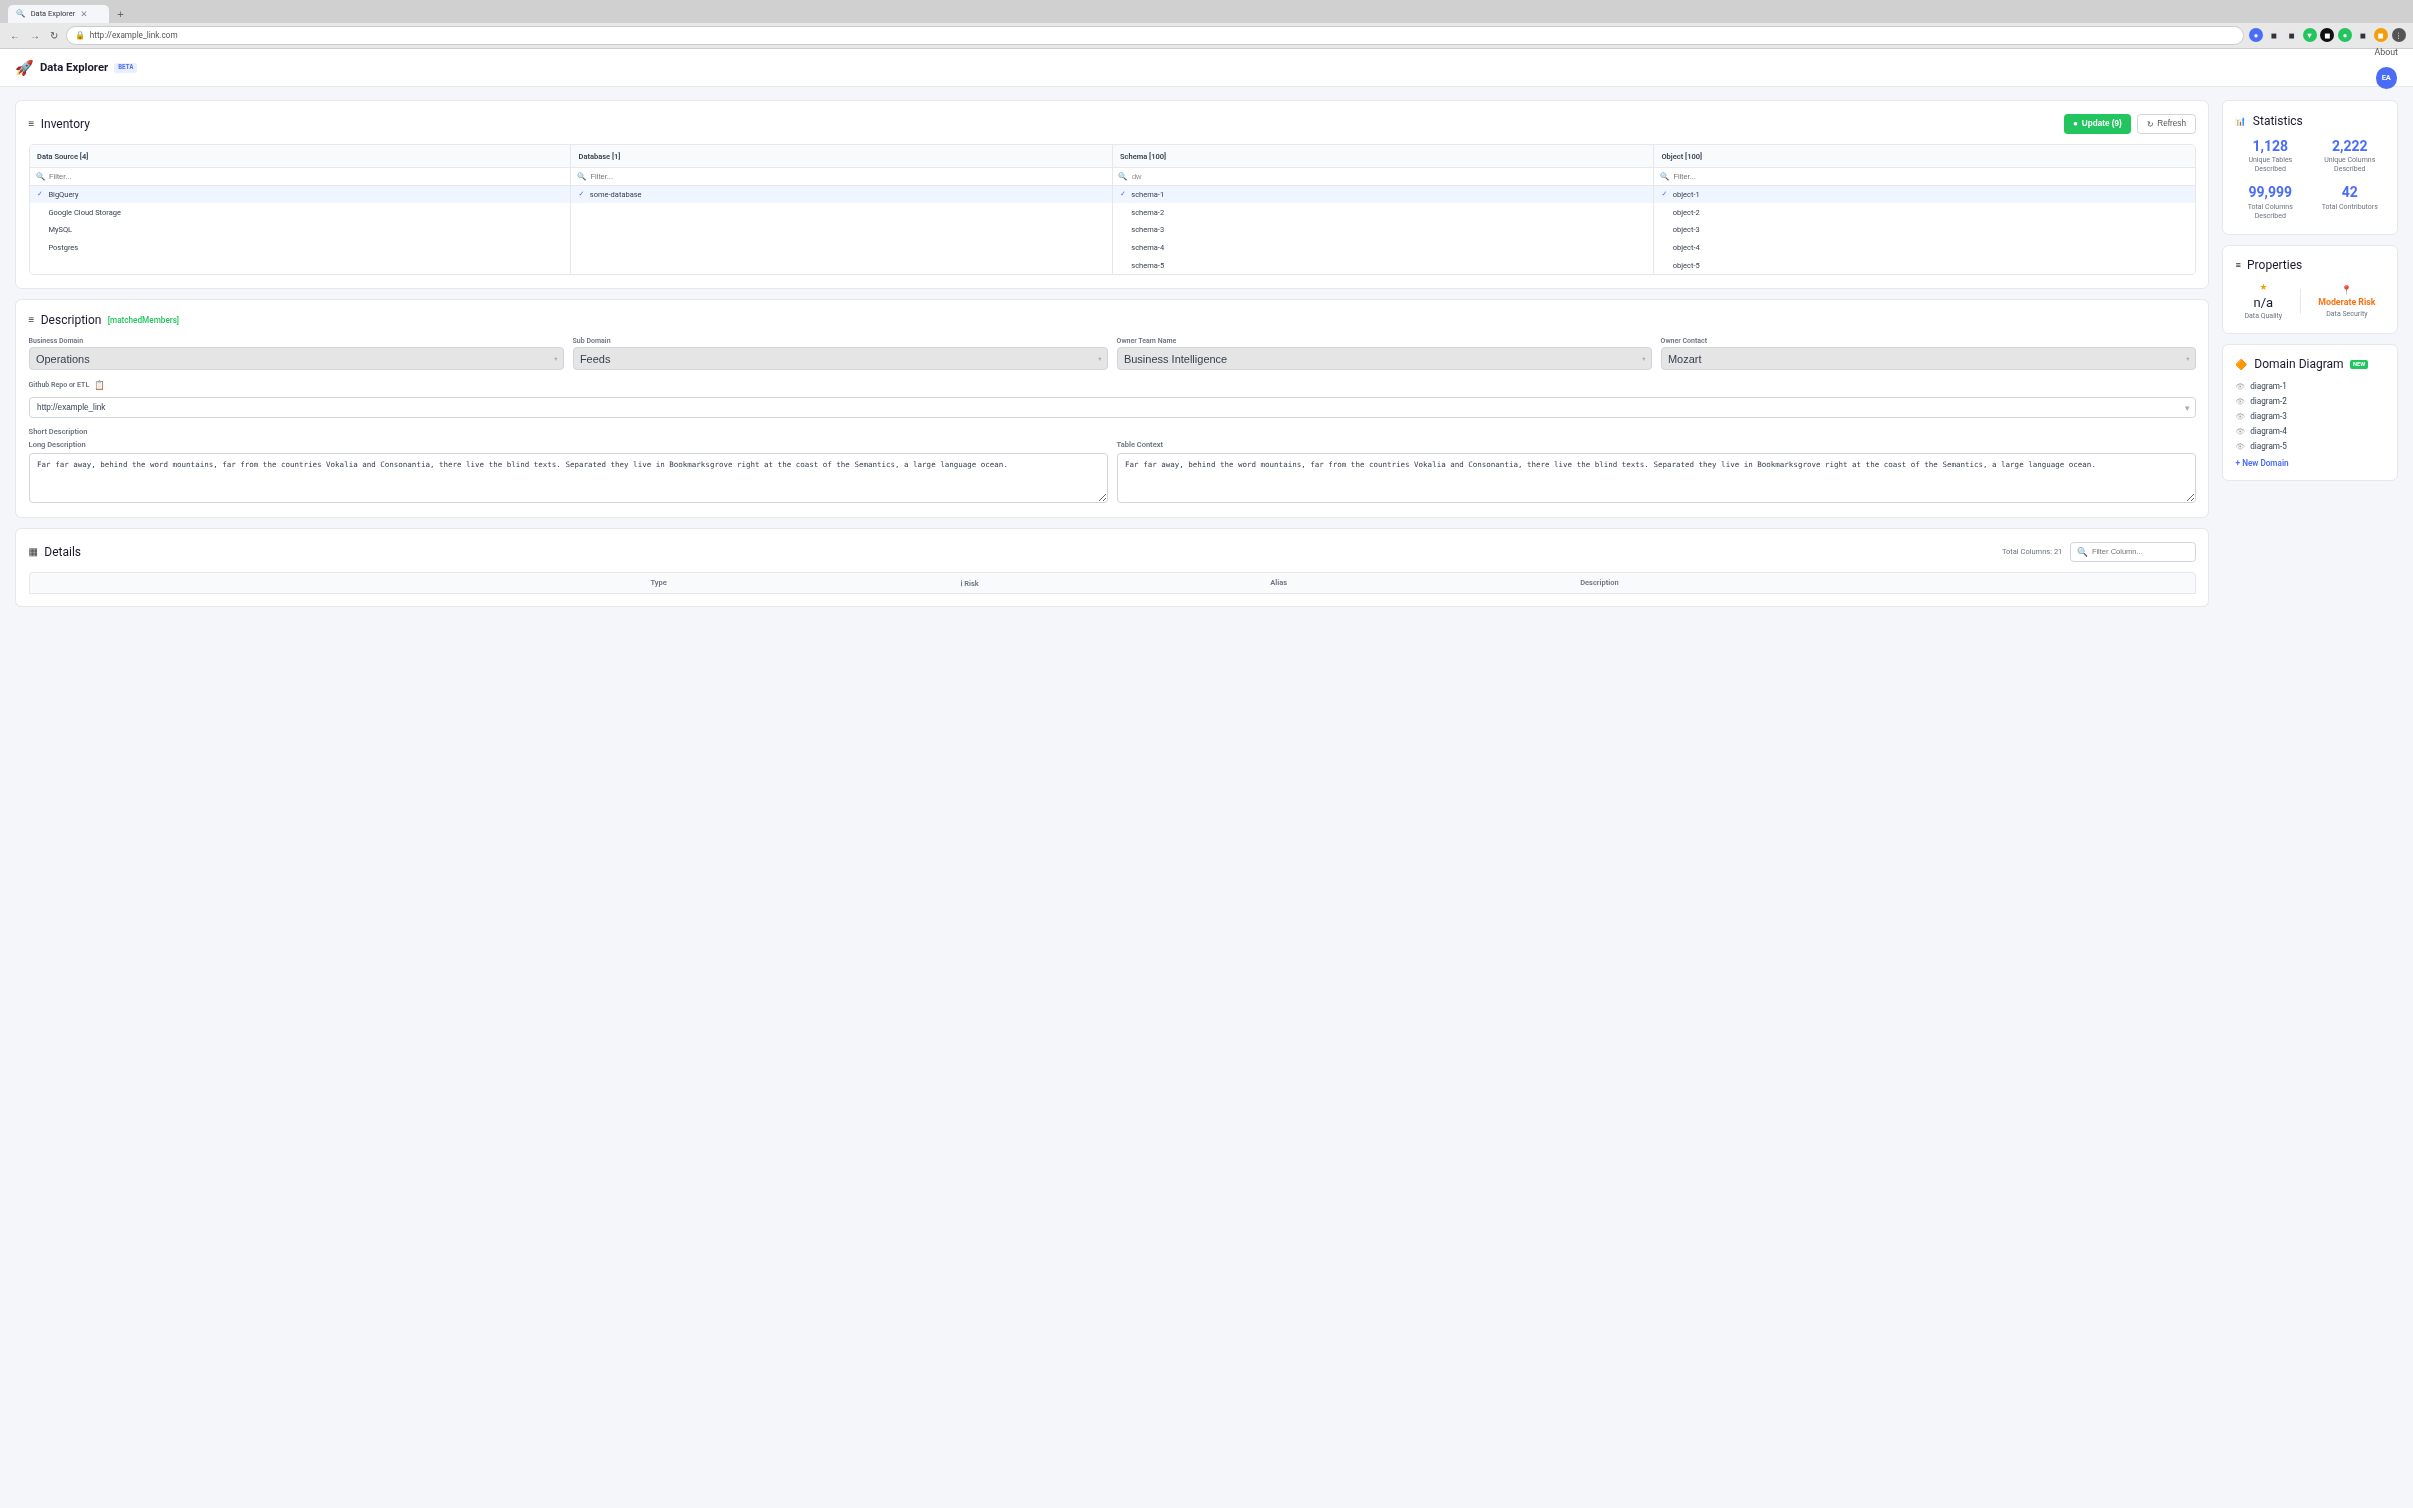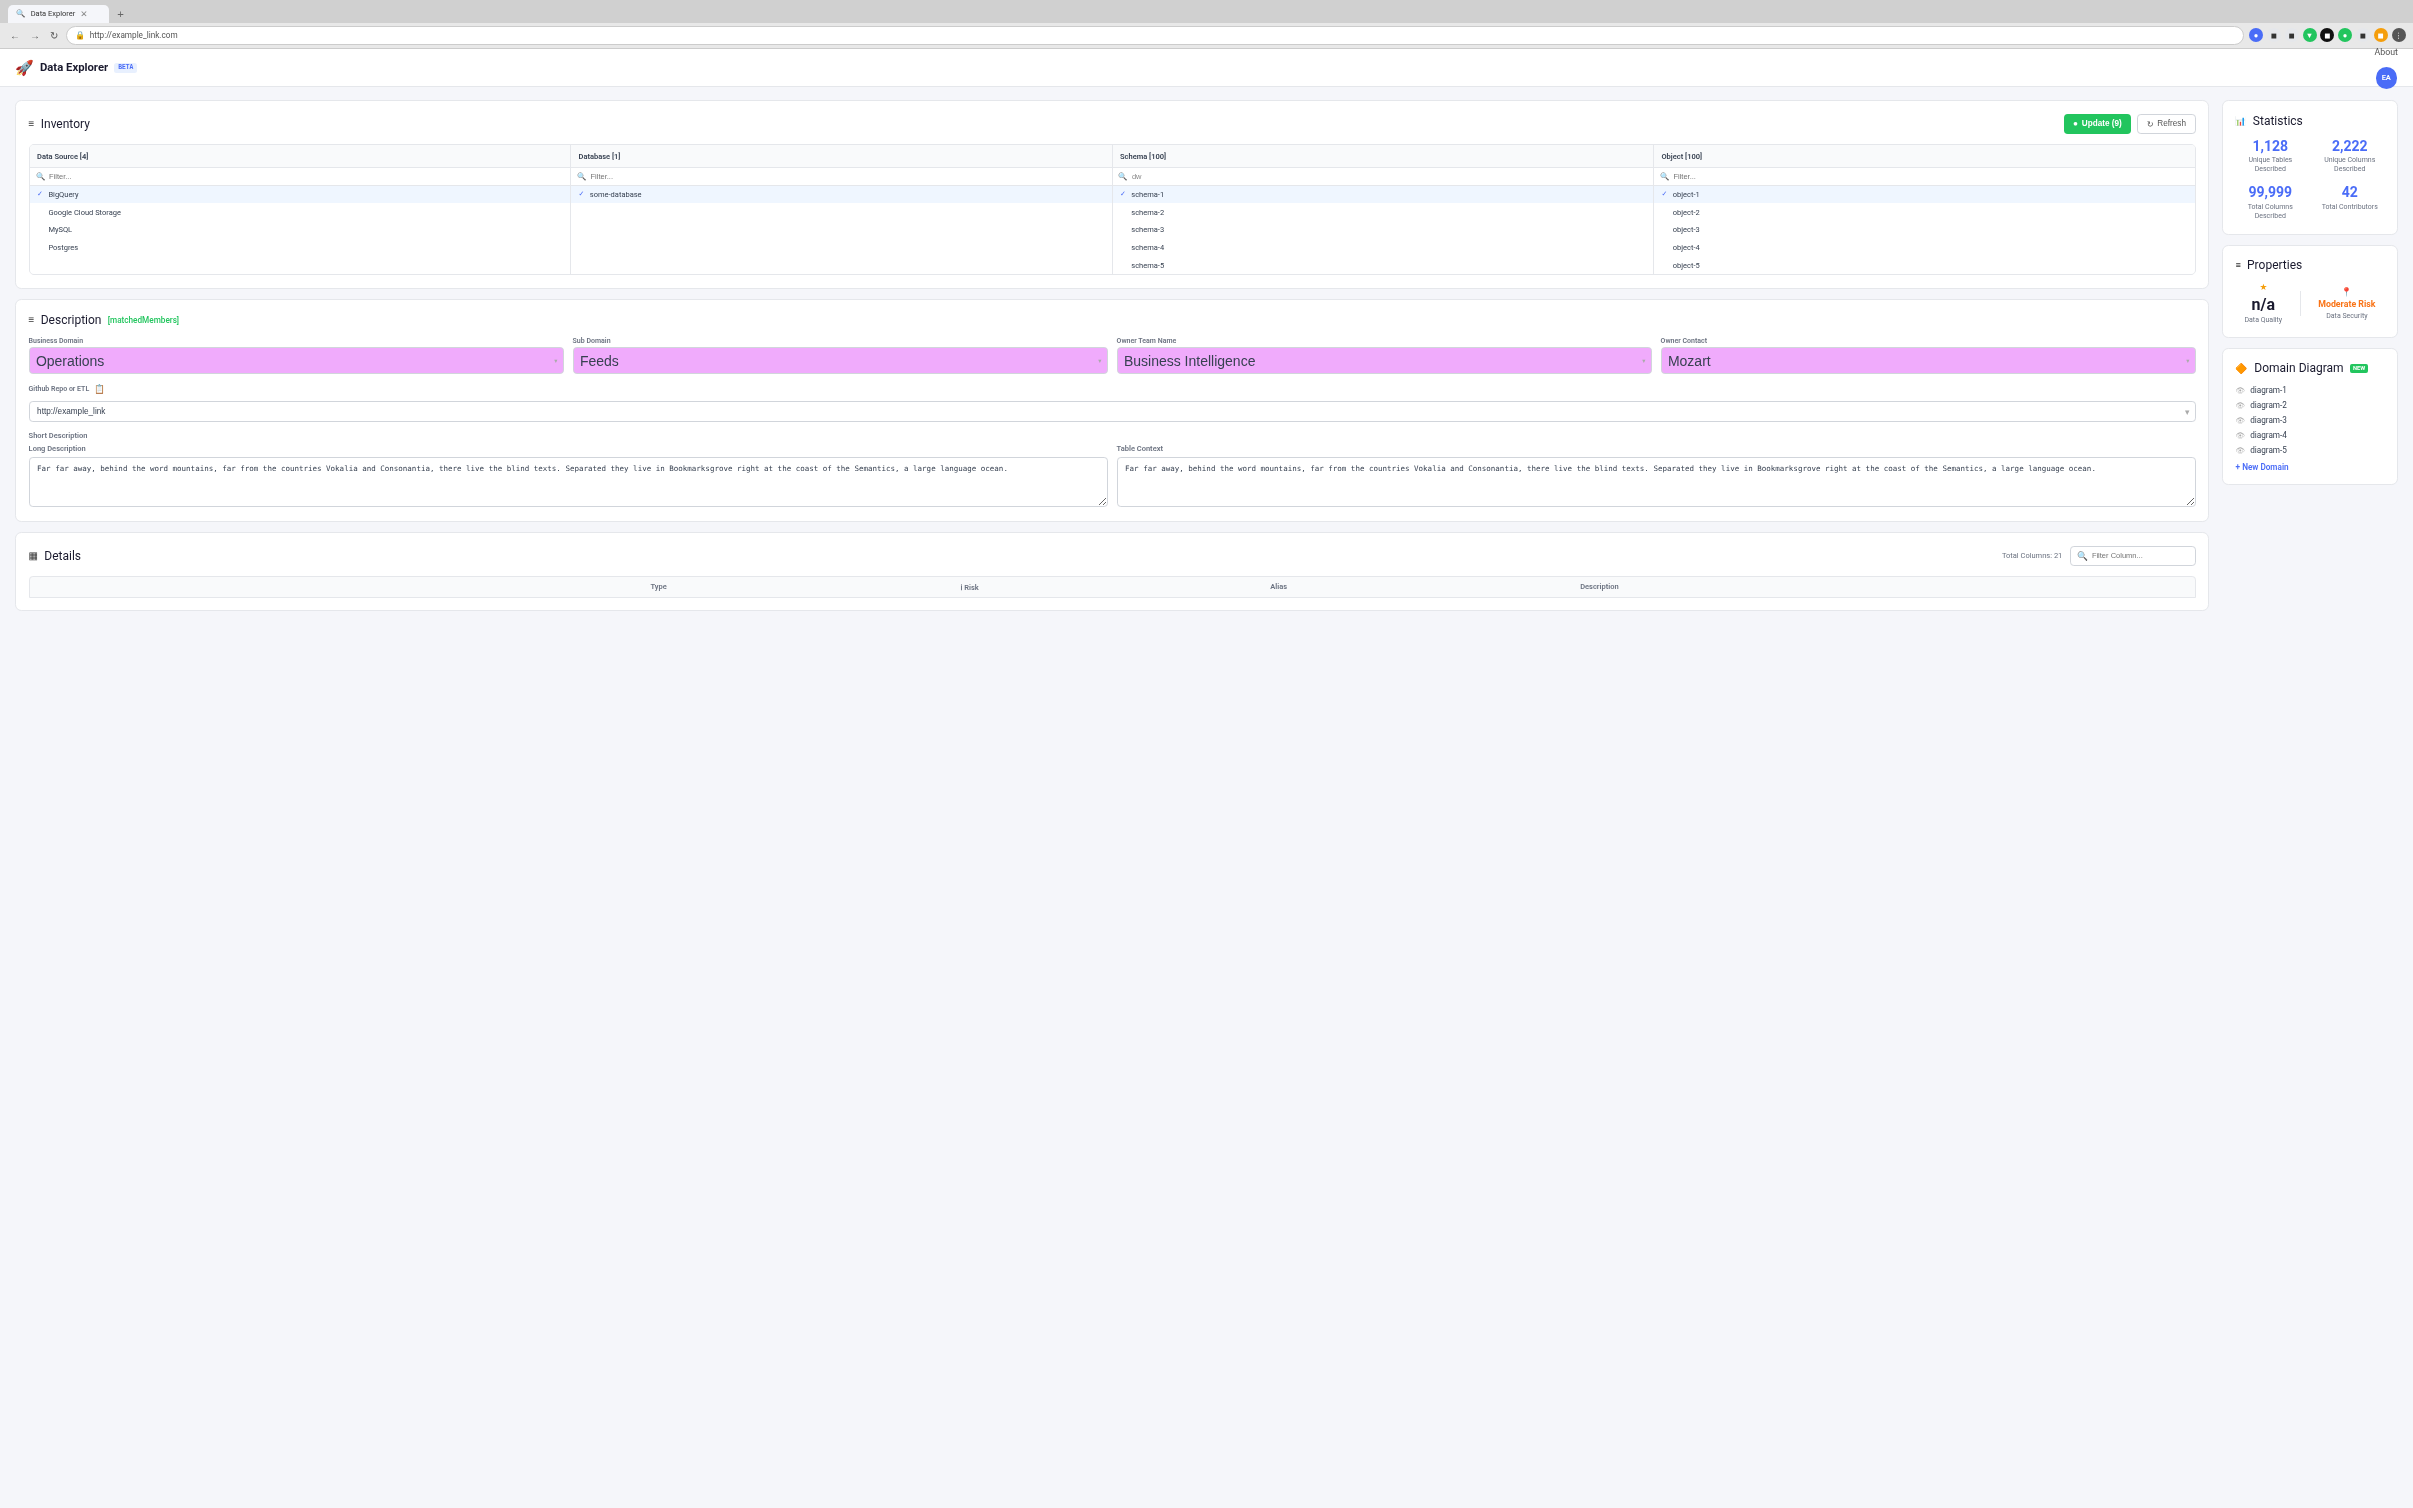--- a/index.html
+++ b/index.html
@@ -54,21 +54,21 @@
     .col-item { padding: 4.4px 7.5px; font-size: 7.5px; color: #374151; display: flex; align-items: center; gap: 3.8px; cursor: pointer; }
     .col-item.selected { background: #eff6ff; }
     .check-icon { color: #4a6cf7; font-size: 7px; min-width: 7.5px; }
 
     
     .section-badge { color: #22c55e; font-size: 8.2px; font-weight: 500; }
     .form-grid { display: grid; grid-template-columns: 1fr 1fr 1fr 1fr; gap: 8.8px; margin-bottom: 10px; }
     .form-group { display: flex; flex-direction: column; gap: 2.5px; }
     .form-label { font-size: 7px; font-weight: 600; color: #6b7280; text-transform: none; }
     .select-wrapper { position: relative; }
-    .select-wrapper select { width: 100%; border: 0.6px solid #d1d5db; border-radius: 3.8px; padding: 4.4px 6.3px; font-size: 14px; color: #374151; background: #f0abfc; appearance: none; cursor: pointer; }
+    .select-wrapper select { width: 100%; border: 0.6px solid #d1d5db; border-radius: 3.8px; padding: 4.4px 6.3px; font-size: 11px; color: #374151; background: #e5e5e5; appearance: none; cursor: pointer; }
     .select-arrow { position: absolute; right: 6.3px; top: 50%; transform: translateY(-50%); color: #aaa; font-size: 6.3px; pointer-events: none; }
 
     .github-row { display: flex; align-items: center; gap: 5px; margin-bottom: 7.5px; }
     .copy-icon { color: #aaa; cursor: pointer; }
     .github-input-wrapper { position: relative; }
     .github-input-wrapper input { width: 100%; border: 0.6px solid #d1d5db; border-radius: 3.8px; padding: 5px 7.5px; font-size: 8.2px; color: #374151; }
     .github-input-wrapper .dropdown-arrow { position: absolute; right: 6.3px; top: 50%; transform: translateY(-50%); color: #aaa; }
 
     .short-desc-label { font-size: 7.5px; font-weight: 600; color: #6b7280; margin-bottom: 3.8px; }
     .short-desc-input { width: 100%; border: 0.6px solid #d1d5db; border-radius: 3.8px; padding: 5.7px 7.5px; font-size: 8.2px; color: #374151; margin-bottom: 8.8px; }
@@ -412,21 +412,21 @@
     <div class="card">
       <div class="card-header">
         <div class="card-title-group">
           <span>≡</span>
           <span class="card-title">Properties</span>
         </div>
       </div>
       <div class="properties-row">
         <div class="prop-item">
           <span class="star-icon">★</span>
-          <span class="prop-value" style="font-size:16px;font-weight:700;color:#1a1a2e;">n/a</span>
+          <span class="prop-value" style="font-size:13px;font-weight:400;color:#1a1a2e;">n/a</span>
           <span class="prop-label">Data Quality</span>
         </div>
         <div class="prop-divider"></div>
         <div class="prop-item">
           <span class="location-icon">📍</span>
           <span class="prop-moderate">Moderate Risk</span>
           <span class="prop-label">Data Security</span>
         </div>
       </div>
     </div>

